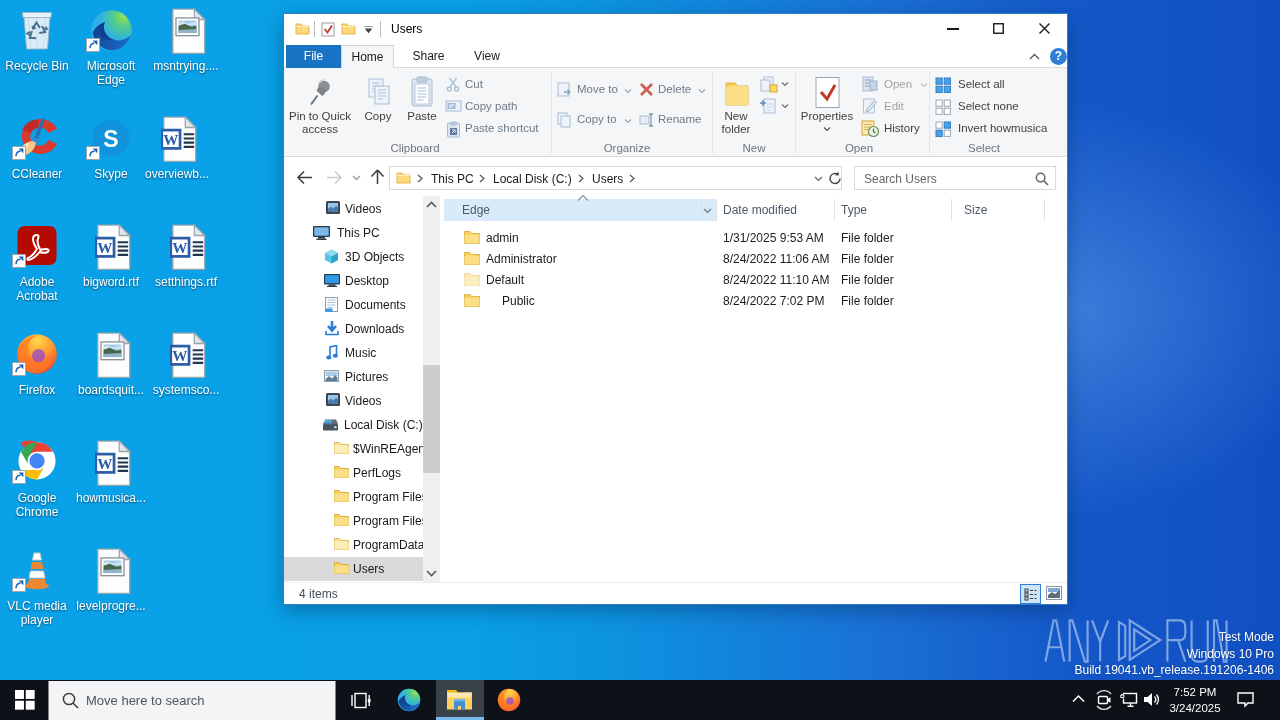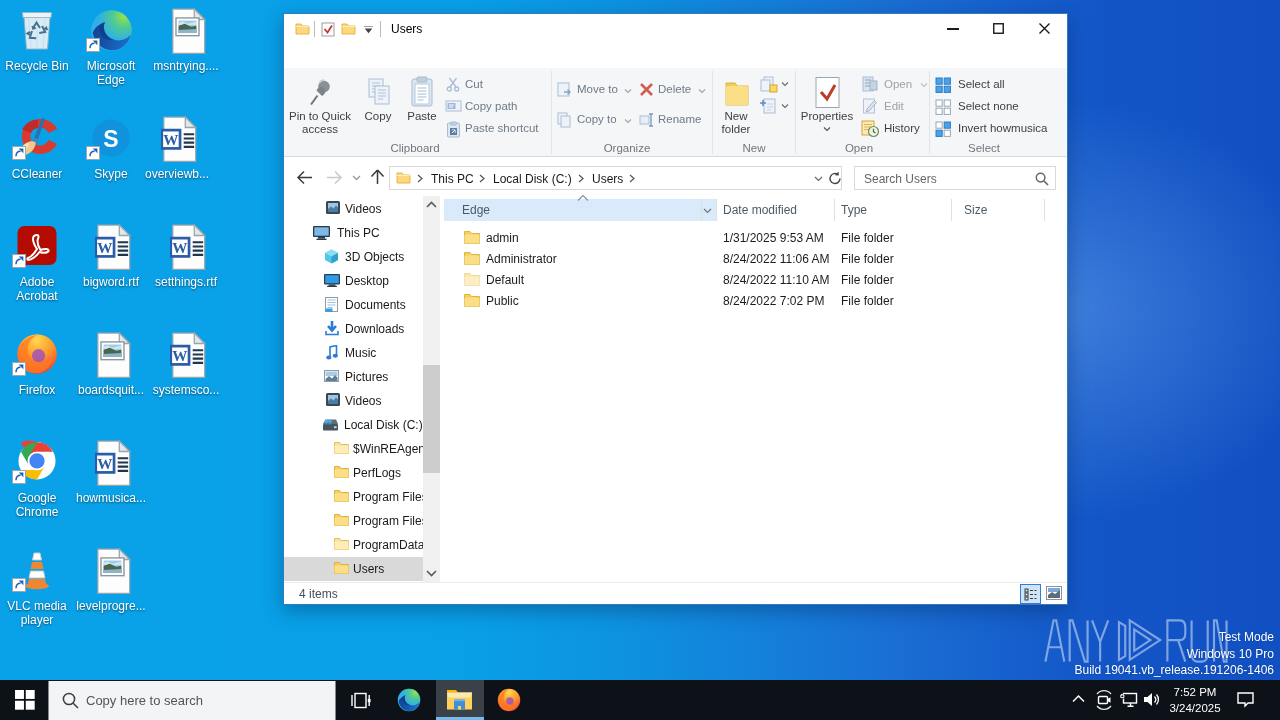--- a/index.html
+++ b/index.html
@@ -304,20 +304,31 @@
 
     <svg class="abs" style="left:663px;top:14px" width="12" height="2" viewBox="0 0 12 2">
         <rect width="12" height="2" fill="#1a1a1a"></rect>
       </svg>
     <svg class="abs" style="left:709px;top:9px" width="11" height="11" viewBox="0 0 11 11">
         <rect x=".75" y=".75" width="9.5" height="9.5" fill="none" stroke="#1a1a1a" stroke-width="1.4"></rect>
       </svg>
     <svg class="abs" style="left:755px;top:9px" width="11" height="11" viewBox="0 0 11 11">
         <path d="M0.5 0.5 L10.5 10.5 M10.5 0.5 L0.5 10.5" stroke="#1a1a1a" stroke-width="1.4"></path>
       </svg>
+  </div>
+  <div id="tabs">
+    <div class="abs" style="left:0;bottom:0;width:100%;height:1px;background:#dadbdc"></div>
+    <div class="tab" style="left:2px;width:55px;background:#1873c5;color:#fff">File</div>
+    <div class="tab" style="left:57px;width:53px;background:#f5f6f7;border:1px solid #d4d6d8;border-bottom:none;color:#1a1a1a">Home</div>
+    <div class="tab" style="left:116px;width:57px">Share</div>
+    <div class="tab" style="left:177px;width:52px">View</div>
+    <svg class="abs" style="left:745px;top:8px" width="11" height="7" viewBox="0 0 11 7">
+        <path d="M1 6 L5.5 1.5 L10 6" fill="none" stroke="#555" stroke-width="1.3"></path>
+      </svg>
+    <div class="abs" style="left:766px;top:3px;width:17px;height:17px;border-radius:9px;background:#2f7fd6;color:#fff;font-size:12px;font-weight:bold;text-align:center;line-height:17px">?</div>
   </div>
   <div id="ribbon">
 
     <svg class="abs" style="left:24px;top:9px" width="26" height="32" viewBox="0 0 26 32">
       <circle cx="16" cy="9.5" r="5.8" fill="#8a9096"></circle>
       <path d="M11.2 6 c1 -1.8 3 -3 5.2 -3" stroke="#c8ccd0" stroke-width="1.6" fill="none"></path>
       <path d="M8.5 13.5 l5.5 5.5 c2 -1 3.5 -3 3.8 -5.5 l-4 -4 c-2.5 .3 -4.5 2 -5.3 4z" fill="#7d8389"></path>
       <path d="M9.5 18.5 L3 27.5" stroke="#6f7479" stroke-width="2"></path>
     </svg>
     <div class="abs rbtext" style="left:0px;top:42px;width:72px;text-align:center;line-height:13px">Pin to Quick<br>access</div>
@@ -674,21 +685,21 @@
       <div class="frow" style="left:557px;top:53px">File folder</div>
       <div class="frow" style="left:180px;top:74px"><svg style="vertical-align:-3px;opacity:.5" width="16" height="15" viewBox="0 0 16 15">
             <path d="M0.5 1.5 h5.5 l1.5 2 h8 v10 h-15 z" fill="#f7cf5e" stroke="#d8ae3c" stroke-width=".9"></path>
             <path d="M0.5 5 c4.5 -.9 10.5 -.9 15 0 v8.5 h-15 z" fill="#fbdf86"></path>
           </svg><span style="margin-left:6px">Default</span></div>
       <div class="frow" style="left:439px;top:74px">8/24/2022 11:10 AM</div>
       <div class="frow" style="left:557px;top:74px">File folder</div>
       <div class="frow" style="left:180px;top:95px"><svg style="vertical-align:-3px" width="16" height="15" viewBox="0 0 16 15">
             <path d="M0.5 1.5 h5.5 l1.5 2 h8 v10 h-15 z" fill="#f7cf5e" stroke="#d8ae3c" stroke-width=".9"></path>
             <path d="M0.5 5 c4.5 -.9 10.5 -.9 15 0 v8.5 h-15 z" fill="#fbdf86"></path>
-          </svg><span style="margin-left:6px">Public</span></div>
+          </svg><span style="margin-left:22px">Public</span></div>
       <div class="frow" style="left:439px;top:95px">8/24/2022 7:02 PM</div>
       <div class="frow" style="left:557px;top:95px">File folder</div>
     </div>
   </div>
   <div id="statusbar">
     <div class="abs" style="left:15px;top:4px;color:#42505c">4 items</div>
     <div class="abs" style="left:736px;top:1px;width:21px;height:20px;background:#cfe5f7;border:1px solid #2f7fd6">
       <svg class="abs" style="left:3px;top:3px" width="13" height="13" viewBox="0 0 13 13">
         <g fill="none" stroke="#3b3b3b" stroke-width="1">
             <rect x="1" y="1" width="3" height="3"></rect>
@@ -719,21 +730,21 @@
     <rect x="0" y="10.2" width="8.5" height="8.5"></rect>
         <rect x="10.2" y="10.2" width="8.5" height="8.5"></rect>
       </g>
   </svg>
 
   <div class="abs" style="left:48px;top:1px;width:288px;height:39px;background:#f3f4f5;border:1px solid #888;border-bottom:none;border-top:none">
     <svg class="abs" style="left:13px;top:11px" width="17" height="17" viewBox="0 0 17 17">
       <circle cx="7" cy="7" r="5.6" fill="none" stroke="#3c3c41" stroke-width="1.5"></circle>
       <path d="M11.2 11.2 L16 16" stroke="#3c3c41" stroke-width="1.5"></path>
     </svg>
-    <div class="abs" style="left:37px;top:12px;font-size:13px;color:#50555b">Copy here to search</div>
+    <div class="abs" style="left:37px;top:12px;font-size:13px;color:#50555b">Move here to search</div>
   </div>
 
   <svg class="abs" style="left:351px;top:11px" width="20" height="19" viewBox="0 0 20 19" id="taskview">
     <rect x="4" y="2.5" width="11" height="14" fill="none" stroke="#fff" stroke-width="1.4"></rect>
     <path d="M1 4 v11 M18.2 4 v11" stroke="#fff" stroke-width="1.4"></path>
     <rect x="16.8" y="8" width="2.8" height="3.2" fill="#fff"></rect>
   </svg>
 
   <svg class="abs" style="left:396px;top:7px" width="26" height="26" viewBox="0 0 44 44">
       <use href="#gedge"></use>

